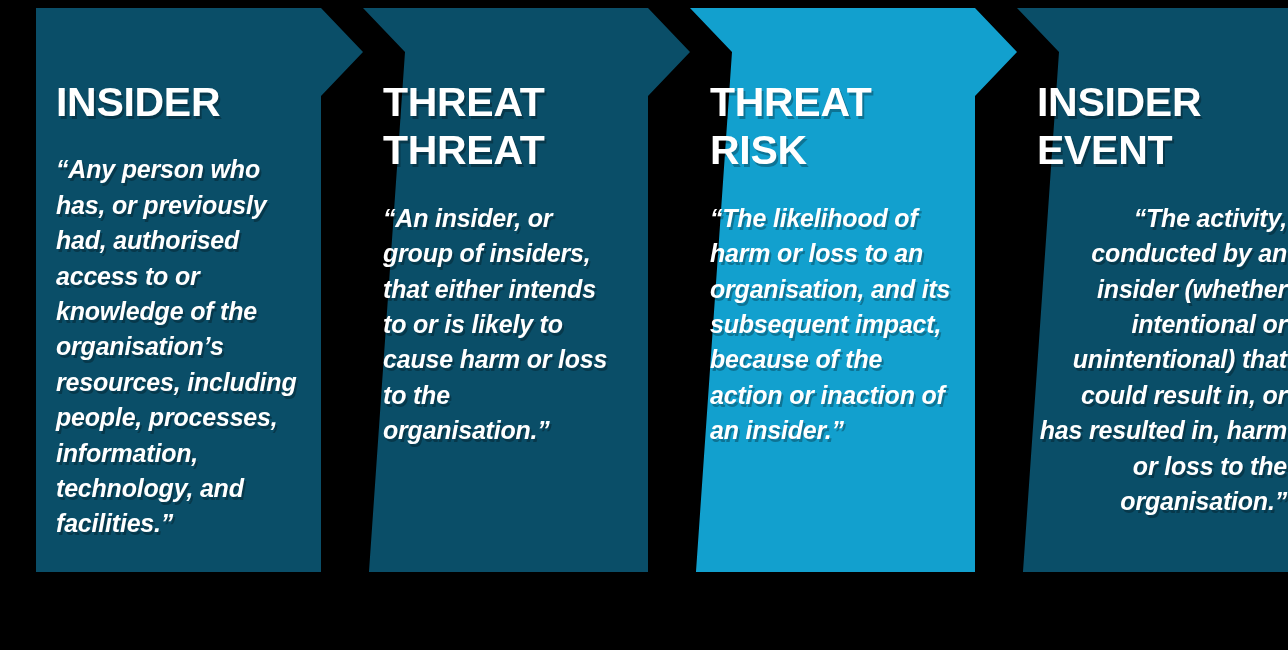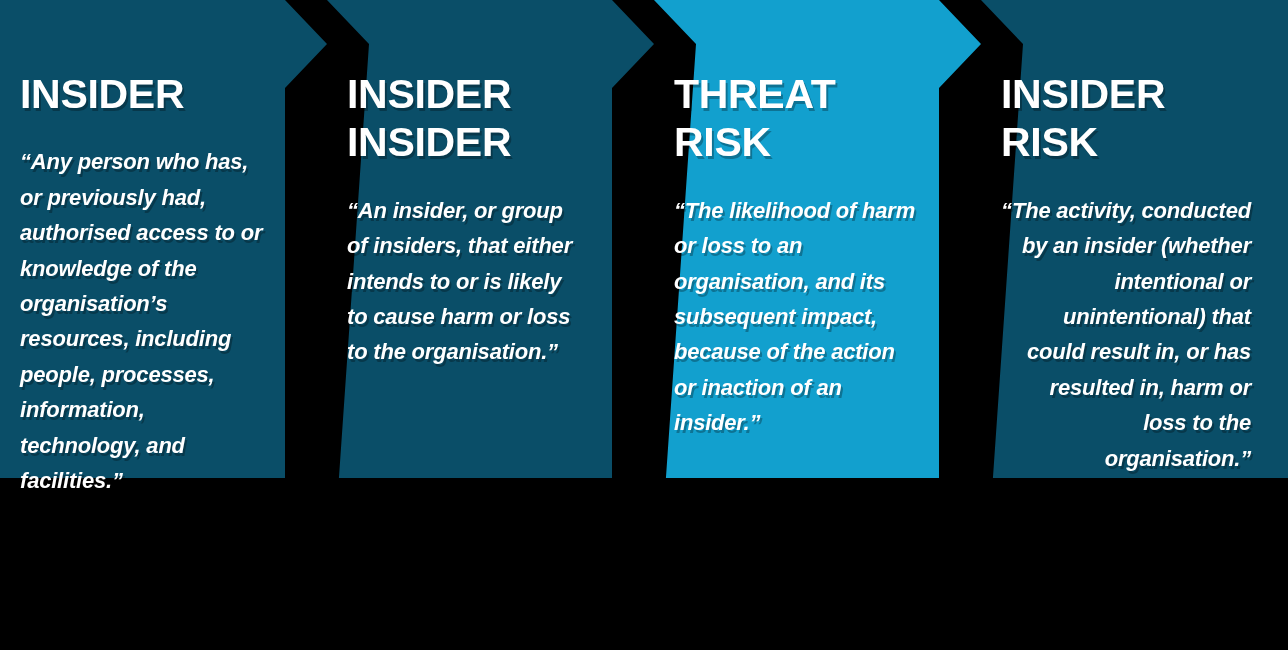--- a/index.html
+++ b/index.html
@@ -16,23 +16,24 @@
     position: relative;
     width: 1288px;
     height: 650px;
     background: #000000;
     overflow: hidden;
   }
 
   
   .panel {
     position: absolute;
-    top: 0;
-    height: 478px;
+    top: 8px;
+    height: 564px;
     box-sizing: border-box;
+    margin-left: 36px;
   }
 
   .panel .shape {
     position: absolute;
     inset: 0;
   }
 
   .panel .content {
     position: relative;
     z-index: 2;
@@ -75,21 +76,21 @@
     font-weight: bold;
     letter-spacing: -0.3px;
     text-shadow: 2px 3px 0 rgba(0,0,0,0.28);
     white-space: pre-line;
   }
 
   .quote {
     margin: 0;
     margin-top: 26px;
     color: #ffffff;
-    font-size: 22px;
+    font-size: 25px;
     line-height: 35.4px;
     font-weight: bold;
     font-style: italic;
     letter-spacing: -0.2px;
     text-shadow: 2px 3px 0 rgba(0,0,0,0.28);
   }
 
   .p1 .quote { max-width: 250px; }
   .p2 .quote { max-width: 240px; }
   .p3 .quote { max-width: 248px; }
@@ -107,34 +108,34 @@
     <div class="shape"></div>
     <div class="content">
       <h2 class="heading">INSIDER</h2>
       <p class="quote">“Any person who has, or previously had, authorised access to or knowledge of the organisation’s resources, including people, processes, information, technology, and facilities.”</p>
     </div>
   </div>
 
   <div class="panel p2">
     <div class="shape"></div>
     <div class="content">
-      <h2 class="heading">INSIDER INSIDER</h2>
+      <h2 class="heading">THREAT THREAT</h2>
       <p class="quote">“An insider, or group of insiders, that either intends to or is likely to cause harm or loss to the organisation.”</p>
     </div>
   </div>
 
   <div class="panel p3">
     <div class="shape"></div>
     <div class="content">
       <h2 class="heading">THREAT RISK</h2>
       <p class="quote">“The likelihood of harm or loss to an organisation, and its subsequent impact, because of the action or inaction of an insider.”</p>
     </div>
   </div>
 
   <div class="panel p4">
     <div class="shape"></div>
     <div class="content">
-      <h2 class="heading">INSIDER RISK</h2>
+      <h2 class="heading">INSIDER EVENT</h2>
       <p class="quote">“The activity, conducted by an insider (whether intentional or unintentional) that could result in, or has resulted in, harm or loss to the organisation.”</p>
     </div>
   </div>
 
 </div>
 
 </body></html>

